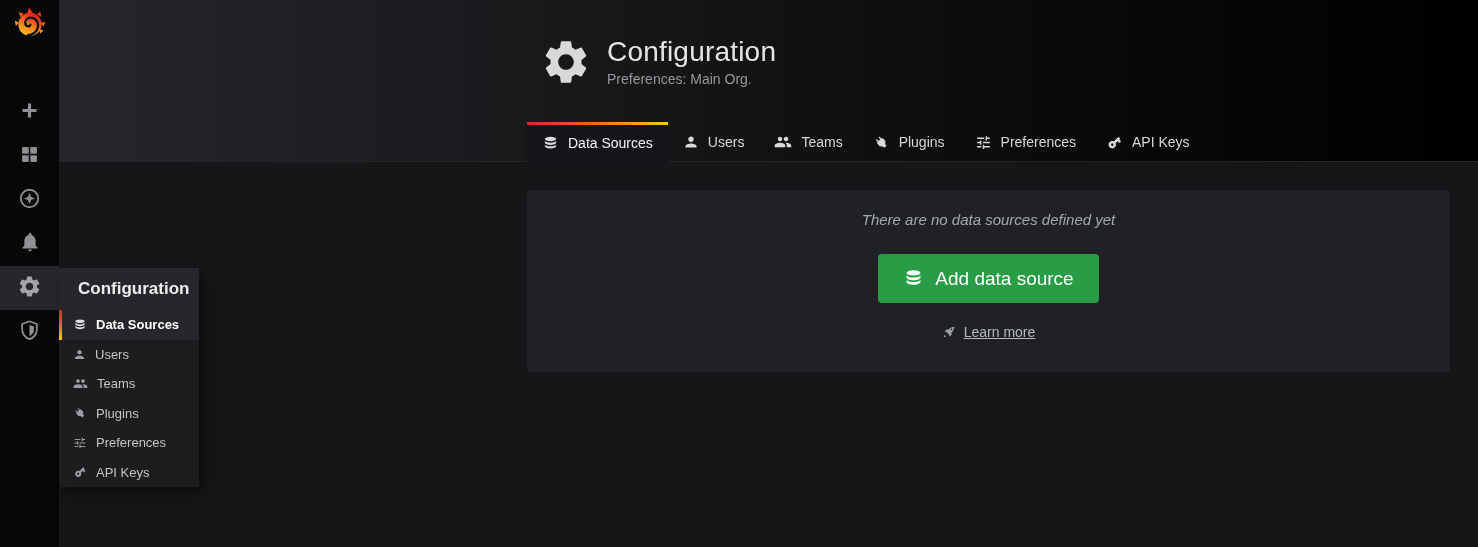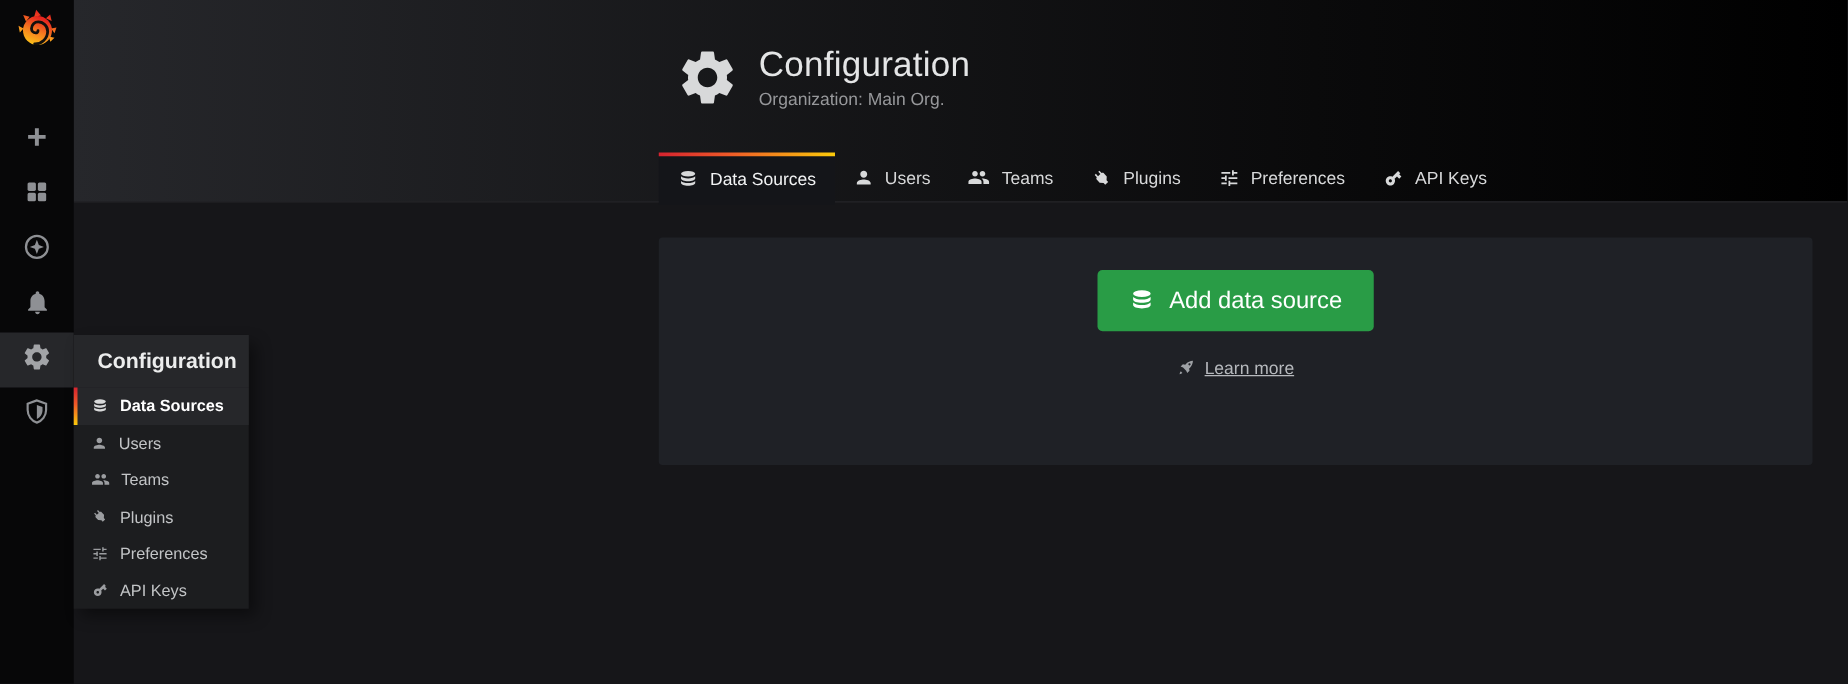--- a/index.html
+++ b/index.html
@@ -157,21 +157,21 @@
 
 <header class="page-header">
   <div class="header-inner">
     <span class="big-gear">
       <svg class="ic" width="52" height="52">
           <use href="#i-gear"></use>
         </svg>
     </span>
     <div>
       <h1 class="page-title">Configuration</h1>
-      <div class="page-subtitle">Organization: Main Org.</div>
+      <div class="page-subtitle">Preferences: Main Org.</div>
     </div>
   </div>
 </header>
 
 <nav class="tabbar">
   <div class="tab active">
     <span class="tic">
         <svg class="ic" width="17" height="17">
           <use href="#i-db"></use>
         </svg>
@@ -214,20 +214,21 @@
     <span class="tic">
         <svg class="ic" width="17" height="17">
           <use href="#i-key"></use>
         </svg>
       </span>
     <span>API Keys</span>
   </div>
 </nav>
 
 <main class="panel">
+  <div class="empty-msg">There are no data sources defined yet</div>
   <button class="add-btn">
     <span class="bic">
         <svg class="ic" width="21" height="21">
           <use href="#i-db"></use>
         </svg>
       </span>
     <span>Add data source</span>
   </button>
   <div class="protip">
     <span class="ric">

